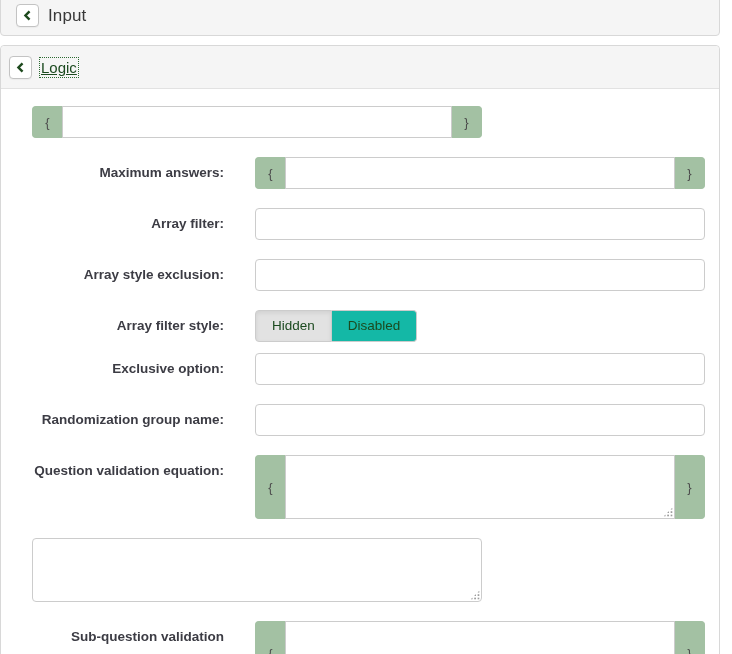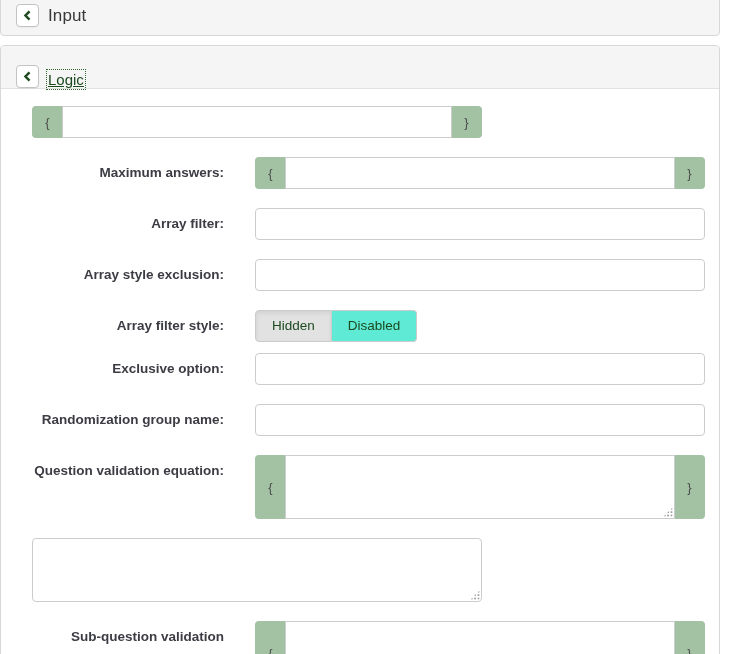--- a/index.html
+++ b/index.html
@@ -21,21 +21,21 @@
   }
   .panel-top .hdr-inner { position: absolute; left: 15px; top: 11px; display: flex; align-items: center; }
 
   
   .panel-logic {
     position: absolute; left: 0; top: 45px; width: 720px; height: 620px;
     background: #fff; border: 1px solid #d8d8d8; border-radius: 4px 4px 0 0;
   }
   .panel-logic .panel-heading {
     height: 43px; background: #f5f5f5; border-bottom: 1px solid #e2e2e2;
-    border-radius: 4px 4px 0 0; display: flex; align-items: flex-end; padding-left: 15px;
+    border-radius: 4px 4px 0 0; display: flex; align-items: center; padding-left: 8px;
   }
   .panel-body { padding-top: 17px; }
 
   
   .collapse-btn {
     width: 23px; height: 23px; background: #fff;
     border: 1px solid #c3c3c3; border-radius: 4px;
     display: inline-flex; align-items: center; justify-content: center;
     margin-right: 9px; cursor: pointer; flex: 0 0 auto;
     box-shadow: 0 1px 1px rgba(0,0,0,0.04);
@@ -92,21 +92,21 @@
     background-image: radial-gradient(#9d9d9d 0.9px, transparent 1px);
     background-size: 3.4px 3.4px; background-position: 0 0;
     clip-path: polygon(100% 0, 100% 100%, 0 100%);
     cursor: nwse-resize;
   }
 
   
   .btn-group { display: inline-flex; height: 24px; }
   .btn-toggle {
     height: 32px; padding: 0 16px; font-family: "Liberation Sans", sans-serif;
-    font-size: 13.5px; color: #1b4a1f; background: #5eead4; border: 1px solid #cccccc;
+    font-size: 13.5px; color: #1b4a1f; background: #14b8a6; border: 1px solid #cccccc;
     cursor: pointer; line-height: 30px;
   }
   .btn-toggle.first { border-radius: 4px 0 0 4px; }
   .btn-toggle.last  { border-radius: 0 4px 4px 0; border-left: none; }
   .btn-toggle.active {
     background: #e2e2e2; box-shadow: inset 0 2px 4px rgba(0,0,0,0.08);
   }
 </style>
 </head>
 <body>

